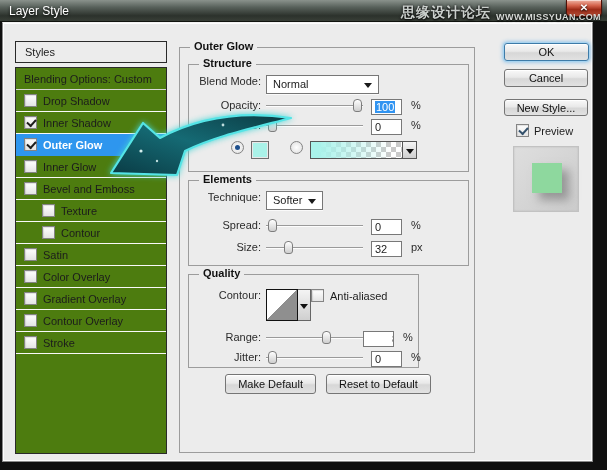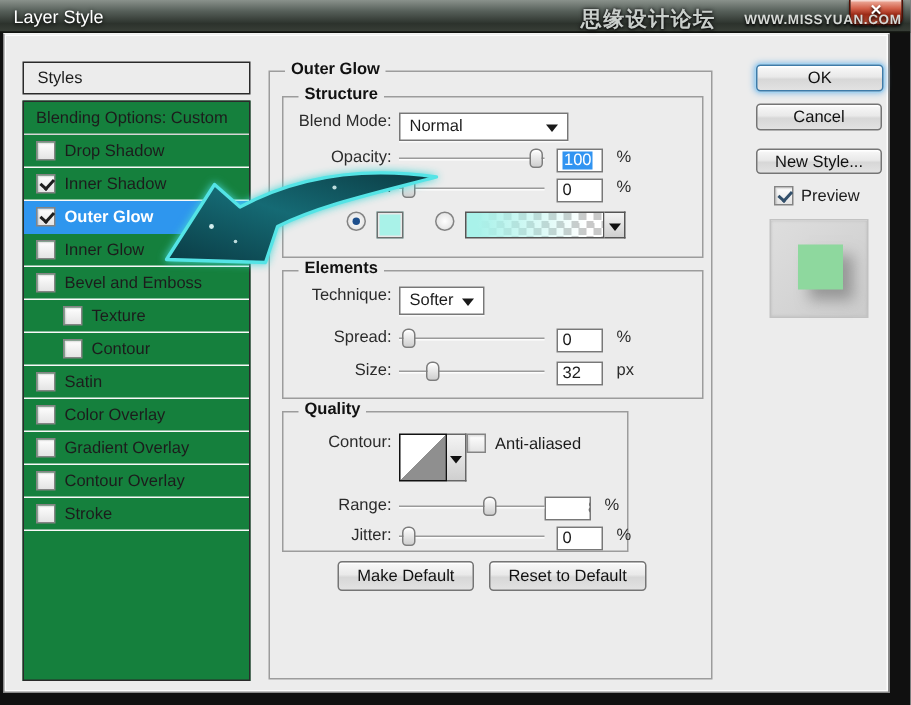--- a/index.html
+++ b/index.html
@@ -20,42 +20,42 @@
     text-shadow:0 1px 3px #000; }
   .close-btn{
     position:absolute; top:0; right:5px; width:36px; height:17px;
     background:linear-gradient(#f0b4a4, #d3614a 35%, #9c2b17 60%, #b14b35);
     border:1px solid #4f0f05; border-top:none; border-radius:0 0 5px 5px;
     box-shadow:inset 0 1px 0 rgba(255,255,255,.55), 0 1px 2px rgba(0,0,0,.6);
     color:#fff; font-weight:bold; font-size:10px; text-align:center; line-height:16px;
     text-shadow:0 1px 2px #000; z-index:45; cursor:pointer;
   }
   .watermark{
-    position:absolute; top:4px; right:6px; z-index:50; display:flex; align-items:center; gap:19px;
+    position:absolute; top:4px; right:6px; z-index:50; display:flex; align-items:flex-end; gap:5px;
     pointer-events:none;
   }
   .watermark .cn{ font-size:14px; font-weight:bold; color:#c9cecb;
     text-shadow:0 1px 2px #000,0 0 3px #222; letter-spacing:1px;}
   .watermark .url{ font-size:9px; font-weight:bold; color:#d6d9d6;
     text-shadow:0 1px 2px #000; letter-spacing:.4px;}
   
   .dialog{
     position:absolute; left:2px; top:22px; width:591px; height:440px;
     background:#ececec;
     border:1px solid #8a8a8a; border-top:1px solid #f3f3f3;
     box-shadow:inset 0 0 0 1px #fdfdfd;
   }
   
   .styles-header{
     position:absolute; left:12px; top:18px; width:152px; height:22px;
     border:1px solid #2a2a2a; background:#ececec; line-height:20px; padding-left:9px;
   }
   .styles-list{
     position:absolute; left:12px; top:44px; width:152px; height:387px;
-    border:1px solid #2a2a2a; background:#15803d; overflow:hidden;
+    border:1px solid #2a2a2a; background:#4d7c0f; overflow:hidden;
   }
   .row{
     height:22px; display:flex; align-items:center; gap:6px;
     padding-left:8px; border-bottom:1px solid #f9f9f9; cursor:pointer;
   }
   .row.head{ border-bottom:1px solid #d6d6d6; }
   .row.indent{ padding-left:26px; }
   .row.selected{ background:#2e96ee; border-bottom-color:#2e96ee; }
   .row.selected .lbl{ color:#fff; font-weight:bold; }
   .cb{

